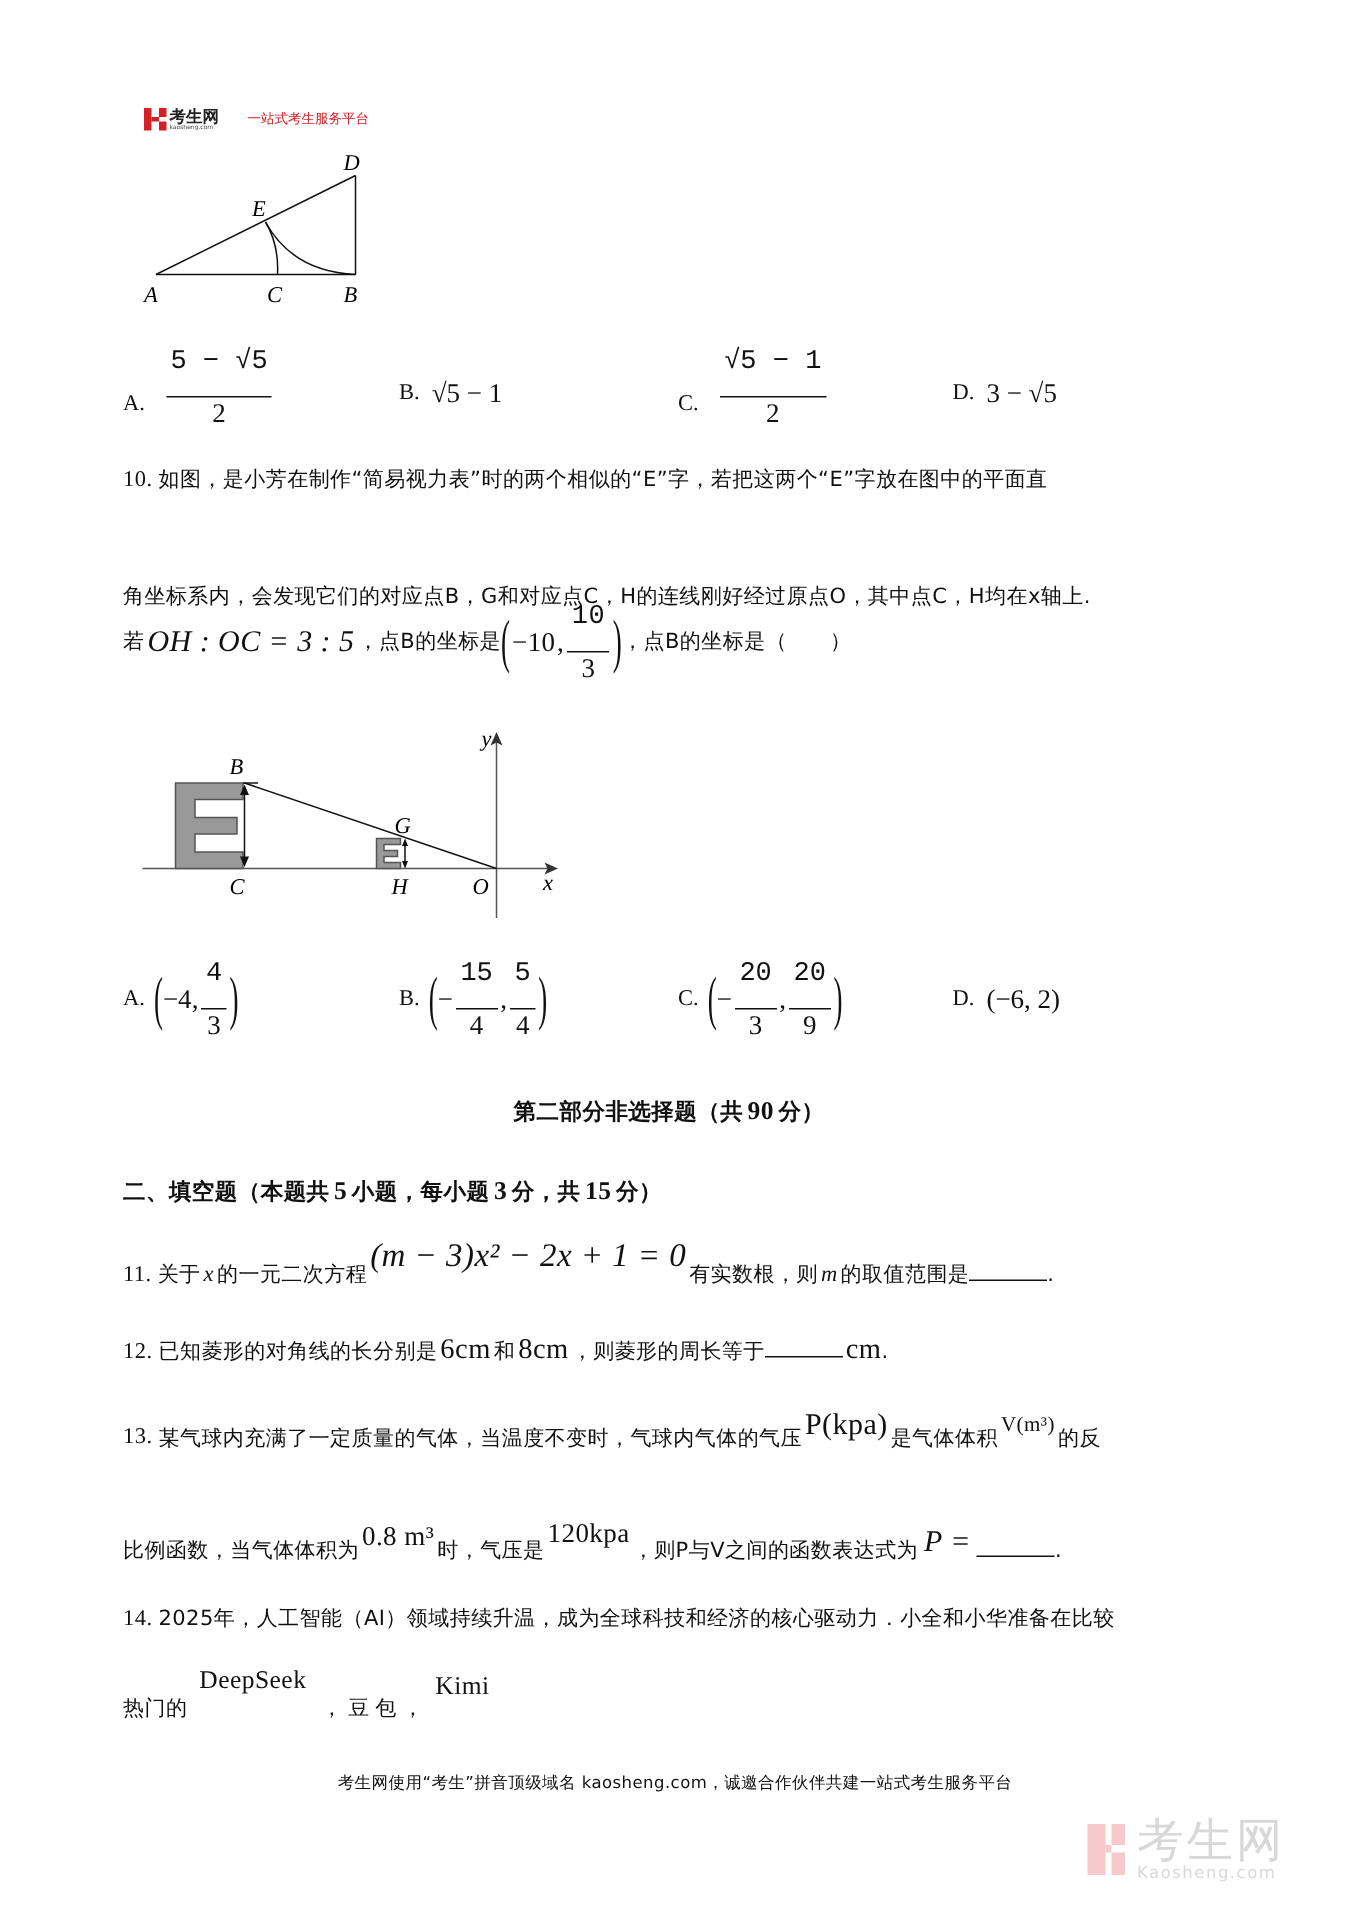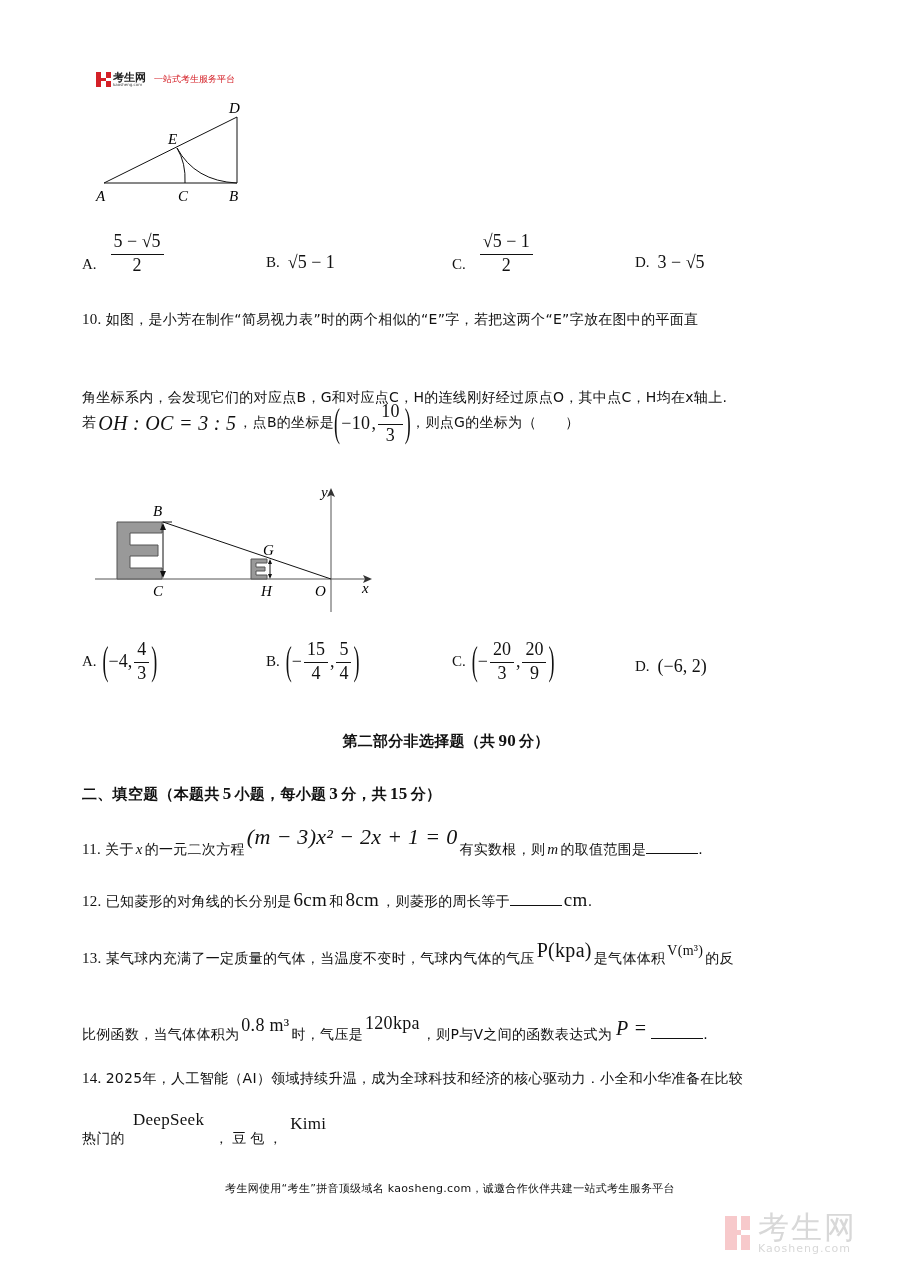--- a/index.html
+++ b/index.html
@@ -4,21 +4,21 @@
 <style>
   html, body { margin: 0; padding: 0; background: #ffffff; }
   body { width: 900px; height: 1273px; position: relative; overflow: hidden;
          font-family: "DejaVu Serif", "Liberation Serif", serif; color: #111; }
   .abs { position: absolute; }
   .cn { font-family: "DejaVu Sans", "Liberation Sans", sans-serif; font-size: 14px; letter-spacing: 0.3px; }
   .it { font-family: "Liberation Serif", serif; font-style: italic; }
   .rm { font-family: "Liberation Serif", serif; }
   .math { font-family: "Liberation Serif", serif; font-size: 18px; }
   .frac { display: inline-flex; flex-direction: column; align-items: center; vertical-align: middle; line-height: 1.05; margin: 0 2px; }
-  .frac .num { border-bottom: 1px solid #111; padding: 0 3px 3px; }
+  .frac .num { border-bottom: 1px solid #111; padding: 0 3px 13px; font-family: Liberation Mono, monospace; }
   .frac .den { padding: 1px 3px 0; }
   .paren { font-family: "Liberation Serif", serif; font-weight: 200; transform: scaleY(2.2); display: inline-block; vertical-align: middle; }
   .opt-label { font-family: "Liberation Serif", serif; font-size: 15px; }
   .bold { font-weight: bold; }
   .blank { display: inline-block; border-bottom: 1px solid #111; width: 52px; height: 14px; vertical-align: baseline; }
   .logo-mark { display:inline-block; width: 15px; height: 15px; position: relative; }
   .logo-mark span { position:absolute; background:#d42027; }
   .wm-mark span { position:absolute; background:#f7c9cb; }
 </style>
 </head>
@@ -28,21 +28,21 @@
   <div class="logo-mark">
     <span style="left:0;top:0;width:5px;height:15px;"></span>
     <span style="left:10px;top:0;width:5px;height:6px;"></span>
     <span style="left:10px;top:9px;width:5px;height:6px;"></span>
     <span style="left:5px;top:6px;width:5px;height:3px;"></span>
   </div>
   <div style="display:flex; flex-direction:column; margin-left:2px; line-height:1;">
     <span style="font-family:'DejaVu Sans',sans-serif; font-size:11px; color:#222; font-weight:bold;">考生网</span>
     <span style="font-family:'DejaVu Sans',sans-serif; font-size:4px; color:#444;">kaosheng.com</span>
   </div>
-  <span style="font-family:'DejaVu Sans',sans-serif; font-size:9px; color:#d42027; margin-left:8px;">一站式考生服务平台</span>
+  <span style="font-family:'DejaVu Sans',sans-serif; font-size:9px; color:#d42027; margin-left:19px;">一站式考生服务平台</span>
 </div>
 
 <svg class="abs" style="left:90px; top:95px;" width="160" height="115" viewBox="0 0 160 115">
   <line x1="14" y1="88" x2="147" y2="88" stroke="#111" stroke-width="1"></line>
   <line x1="147" y1="88" x2="147" y2="22" stroke="#111" stroke-width="1"></line>
   <line x1="14" y1="88" x2="147" y2="22" stroke="#111" stroke-width="1"></line>
   <path d="M87,53 Q105,86 147,88" fill="none" stroke="#111" stroke-width="1"></path>
   <path d="M87,53 Q96,68 95,88" fill="none" stroke="#111" stroke-width="1"></path>
   <text x="139" y="18" class="it" font-size="15">D</text>
   <text x="78" y="49" class="it" font-size="15">E</text>
@@ -85,21 +85,21 @@
   <span>，点B的坐标是</span>
   <span class="math" style="display:inline-flex; align-items:center;">
     <span class="paren">(</span>
     <span style="margin:0 1px;">−10</span>,
     <span class="frac">
         <span class="num">10</span>
         <span class="den">3</span>
       </span>
     <span class="paren">)</span>
   </span>
-  <span>，则点G的坐标为（　　）</span>
+  <span>，点B的坐标是（　　）</span>
 </div>
 
 <svg class="abs" style="left:90px; top:480px;" width="290" height="140" viewBox="0 0 290 140">
 
   <line x1="5" y1="99" x2="280" y2="99" stroke="#555" stroke-width="1"></line>
   <polygon points="282,99 273,95 275,99 273,103" fill="#333"></polygon>
   <line x1="241" y1="132" x2="241" y2="10" stroke="#555" stroke-width="1"></line>
   <polygon points="241,8 237,17 241,15 245,17" fill="#333"></polygon>
 
   <path d="M27,42 L72,42 L72,53 L40,53 L40,65 L68,65 L68,76 L40,76 L40,88 L72,88 L72,99 L27,99 Z" fill="#999" stroke="#555" stroke-width="1"></path>

